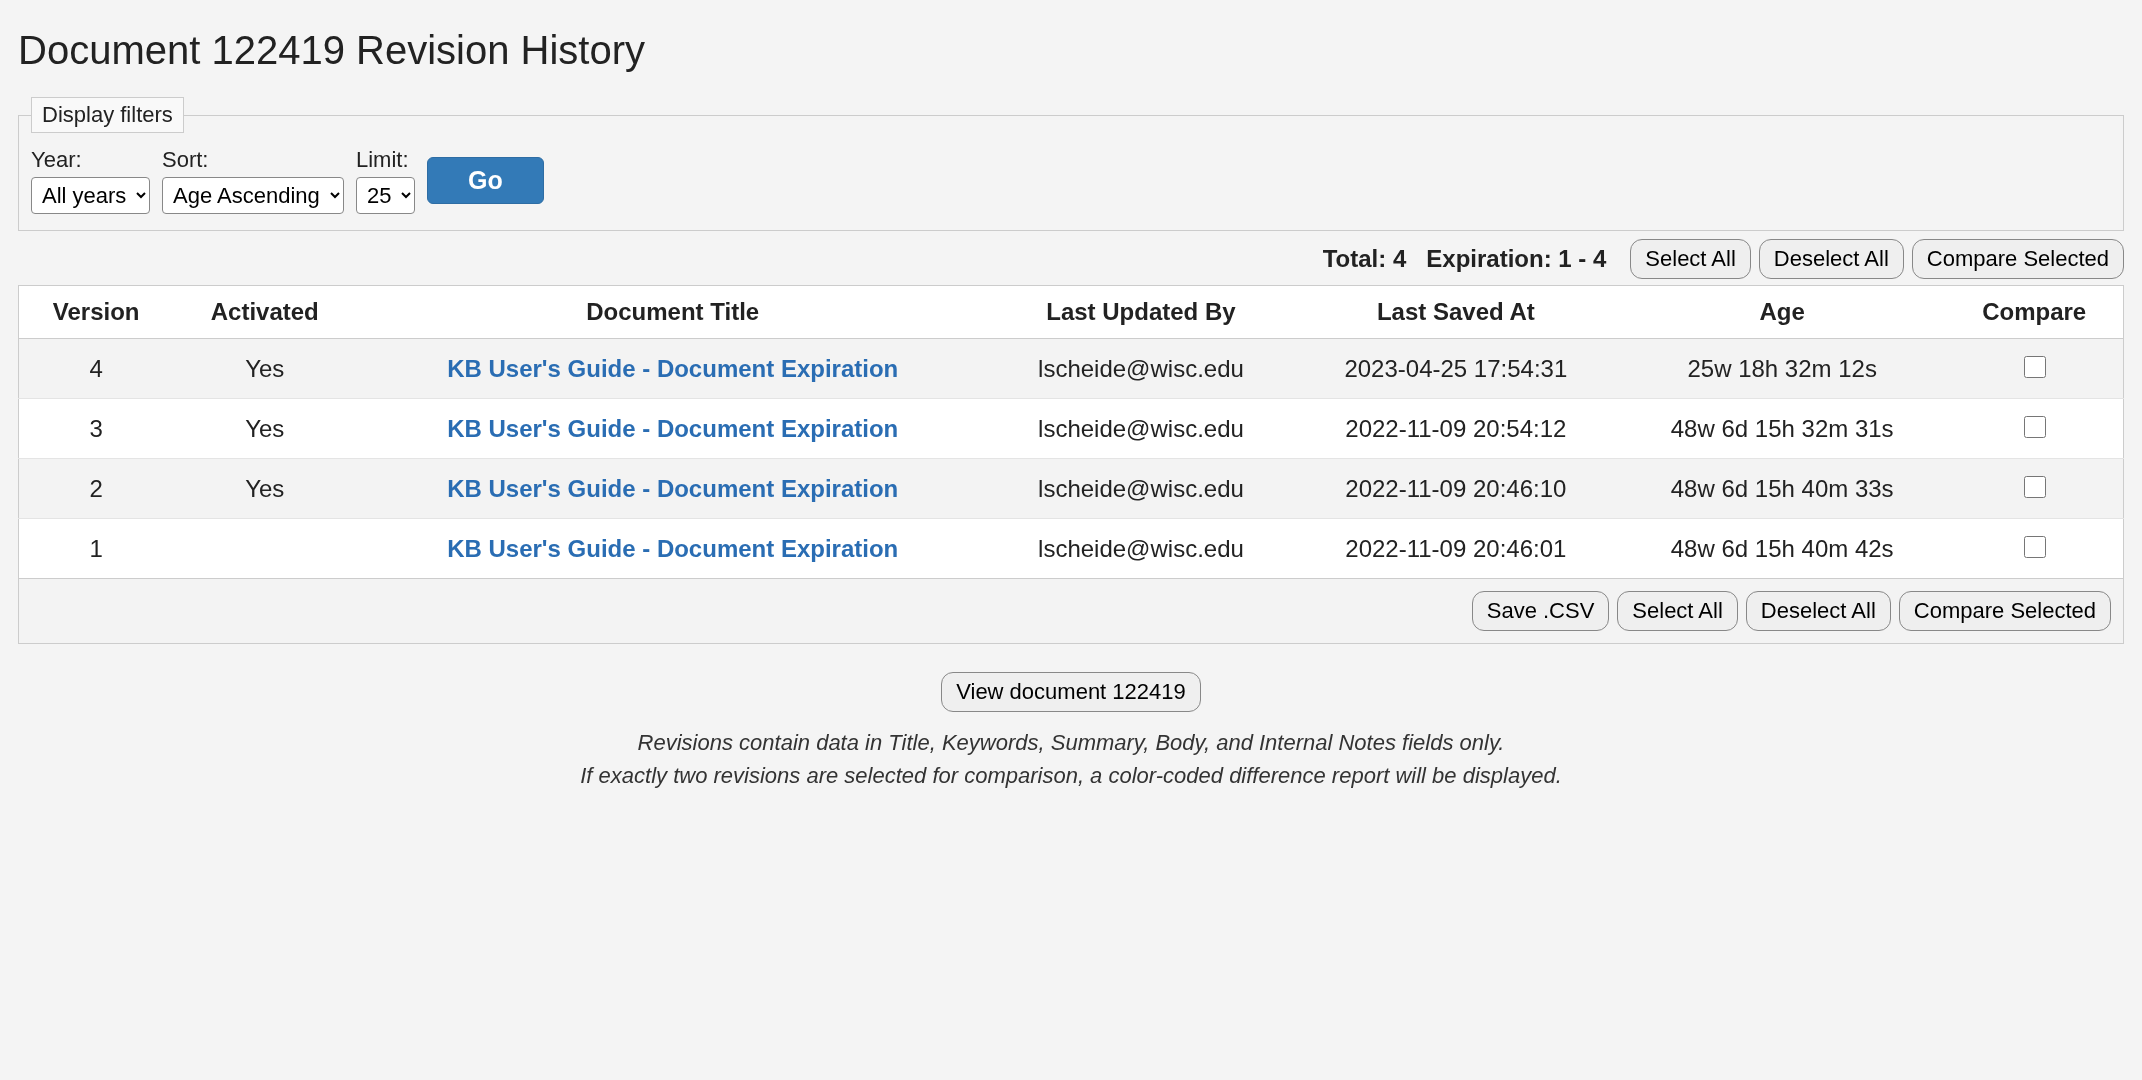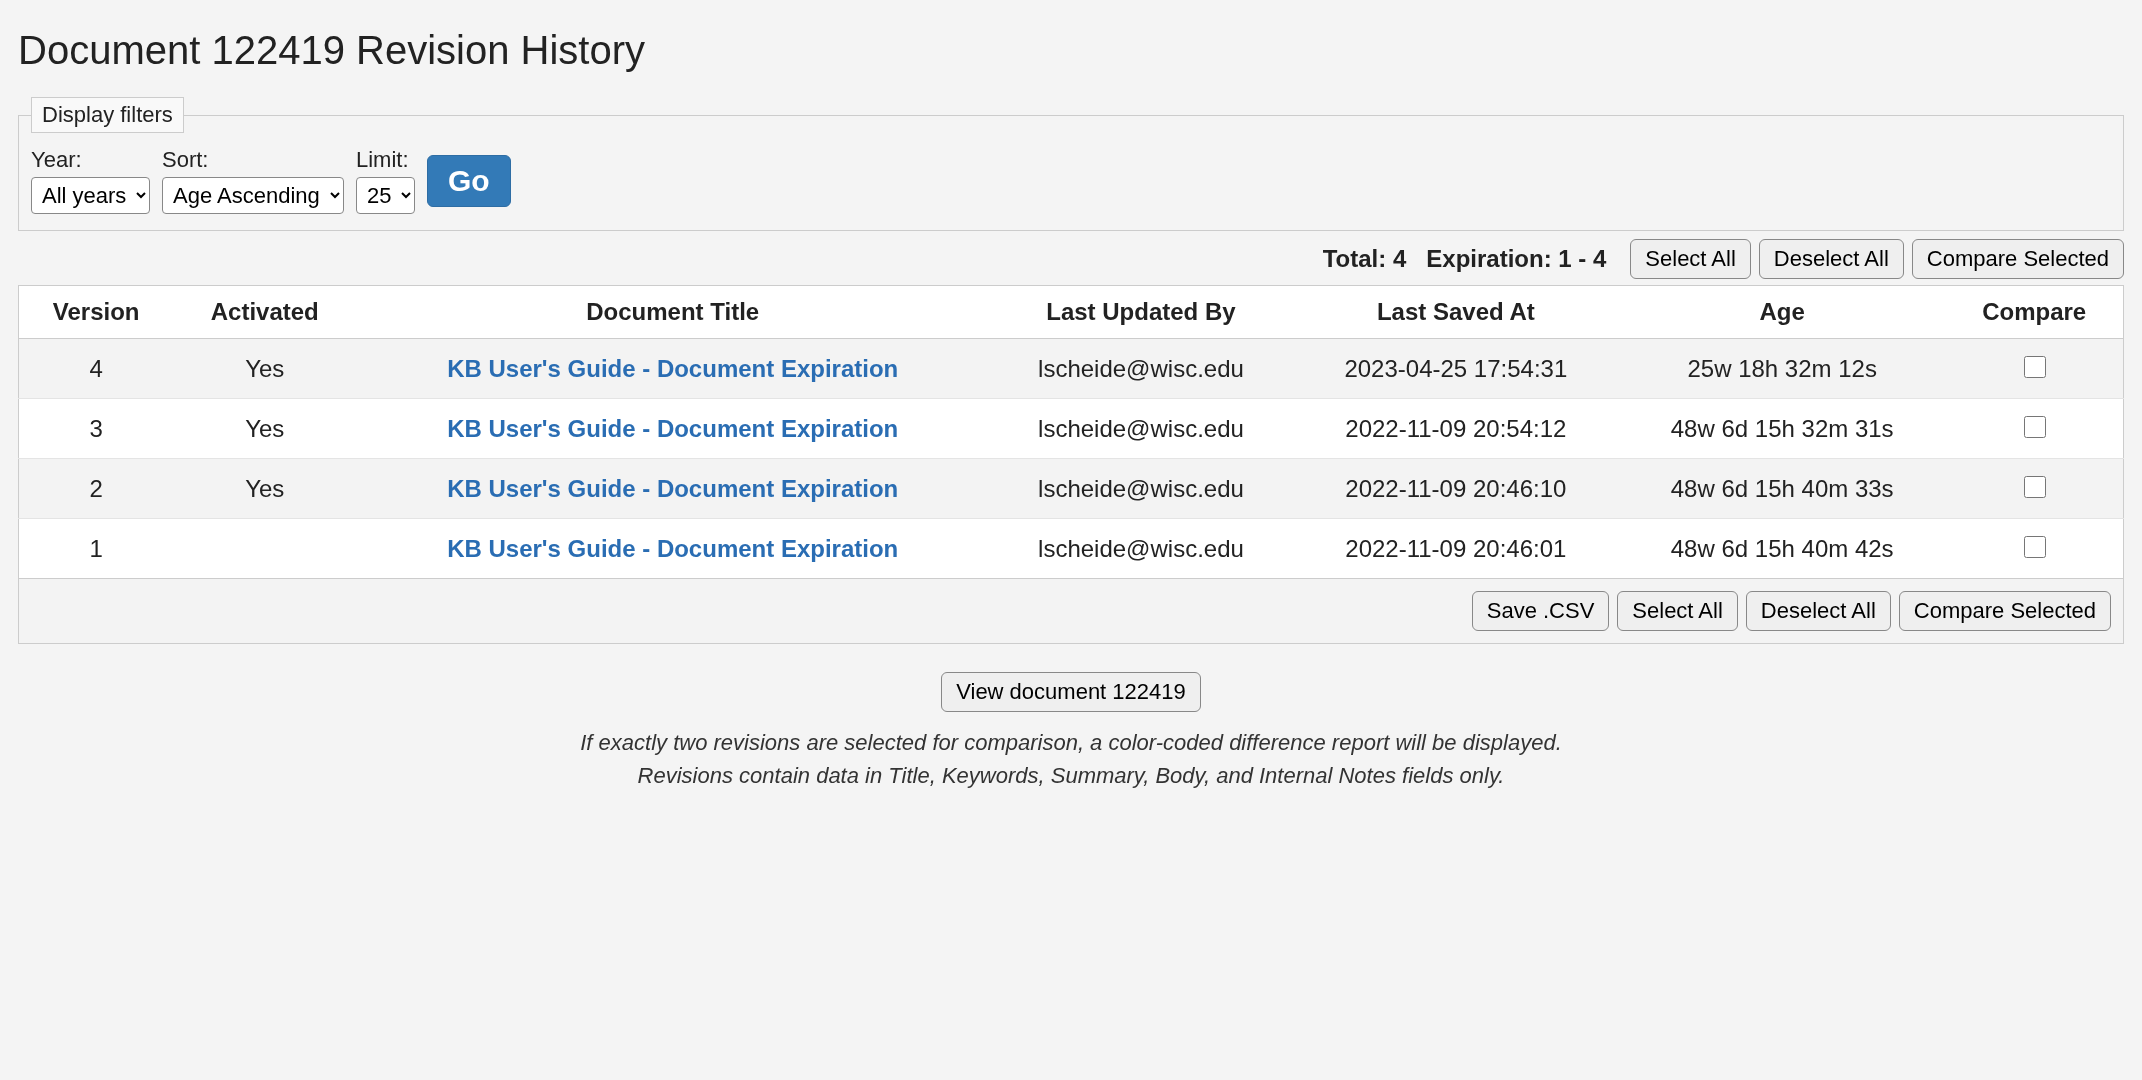--- a/index.html
+++ b/index.html
@@ -35,46 +35,46 @@
   .filter-col { display: flex; flex-direction: column; }
   .filter-label { font-size: 22px; margin-bottom: 4px; }
   select {
     font-size: 22px;
     padding: 4px 6px;
     border: 1px solid #888;
     background: #fff;
     border-radius: 4px;
   }
   .go-btn {
-    font-size: 30px;
+    font-size: 25px;
     font-weight: bold;
     color: #fff;
     background: #337ab7;
     border: 1px solid #2e6da4;
     border-radius: 6px;
-    padding: 8px 20px;
+    padding: 8px 40px;
     cursor: pointer;
   }
   .top-toolbar {
     display: flex;
     justify-content: flex-end;
     align-items: center;
     gap: 8px;
     margin: 8px 0 6px 0;
   }
   .top-toolbar .summary {
     font-size: 24px;
     font-weight: bold;
     margin-right: 16px;
   }
   .btn {
     font-size: 22px;
     background: #efefef;
     border: 1px solid #888;
-    border-radius: 6px;
+    border-radius: 12px;
     padding: 6px 14px;
     cursor: pointer;
   }
   table {
     width: 100%;
     border-collapse: collapse;
     background: #fff;
     border: 1px solid #ccc;
   }
   th {
@@ -218,15 +218,15 @@
   <button class="btn">Select All</button>
   <button class="btn">Deselect All</button>
   <button class="btn">Compare Selected</button>
 </div>
 
 <div class="view-doc-wrap">
   <button class="btn">View document 122419</button>
 </div>
 
 <div class="notes">
+  <div>Revisions contain data in Title, Keywords, Summary, Body, and Internal Notes fields only.</div>
   <div>If exactly two revisions are selected for comparison, a color-coded difference report will be displayed.</div>
-  <div>Revisions contain data in Title, Keywords, Summary, Body, and Internal Notes fields only.</div>
 </div>
 
 </body></html>

